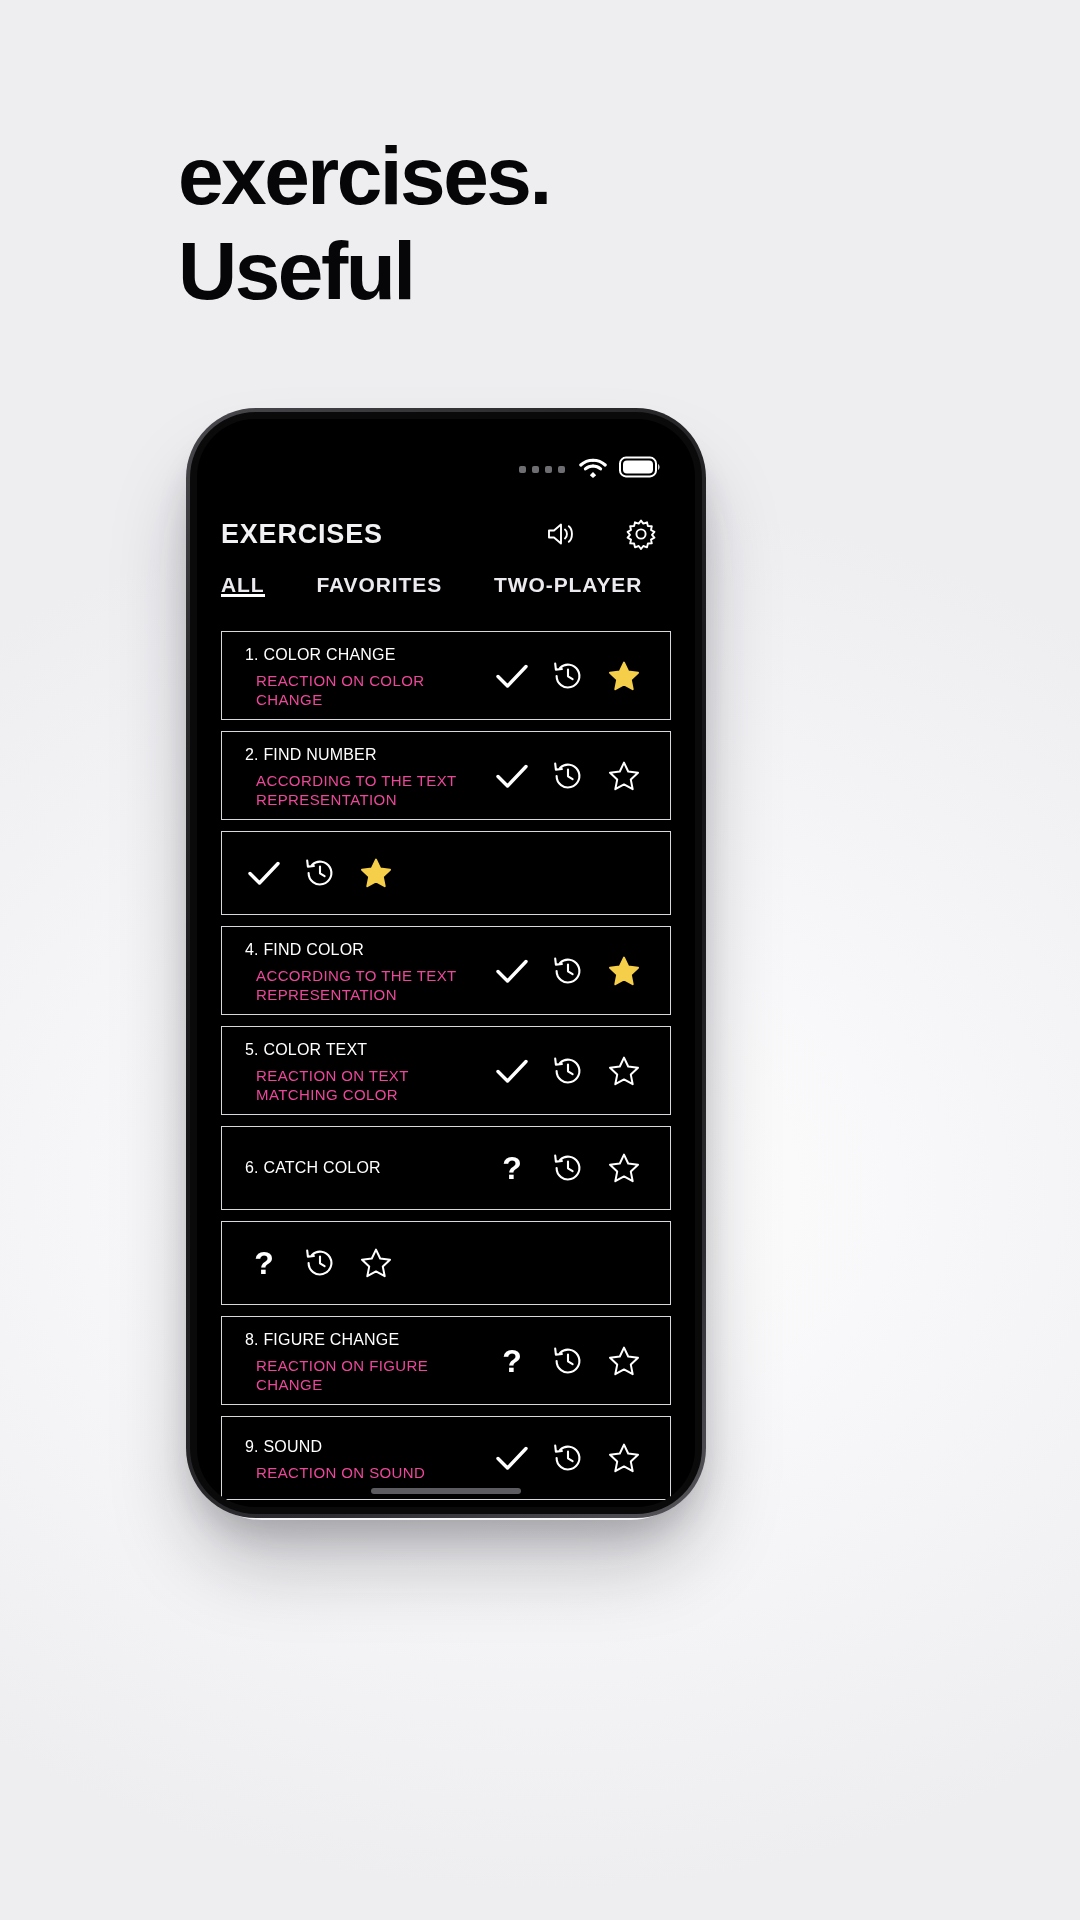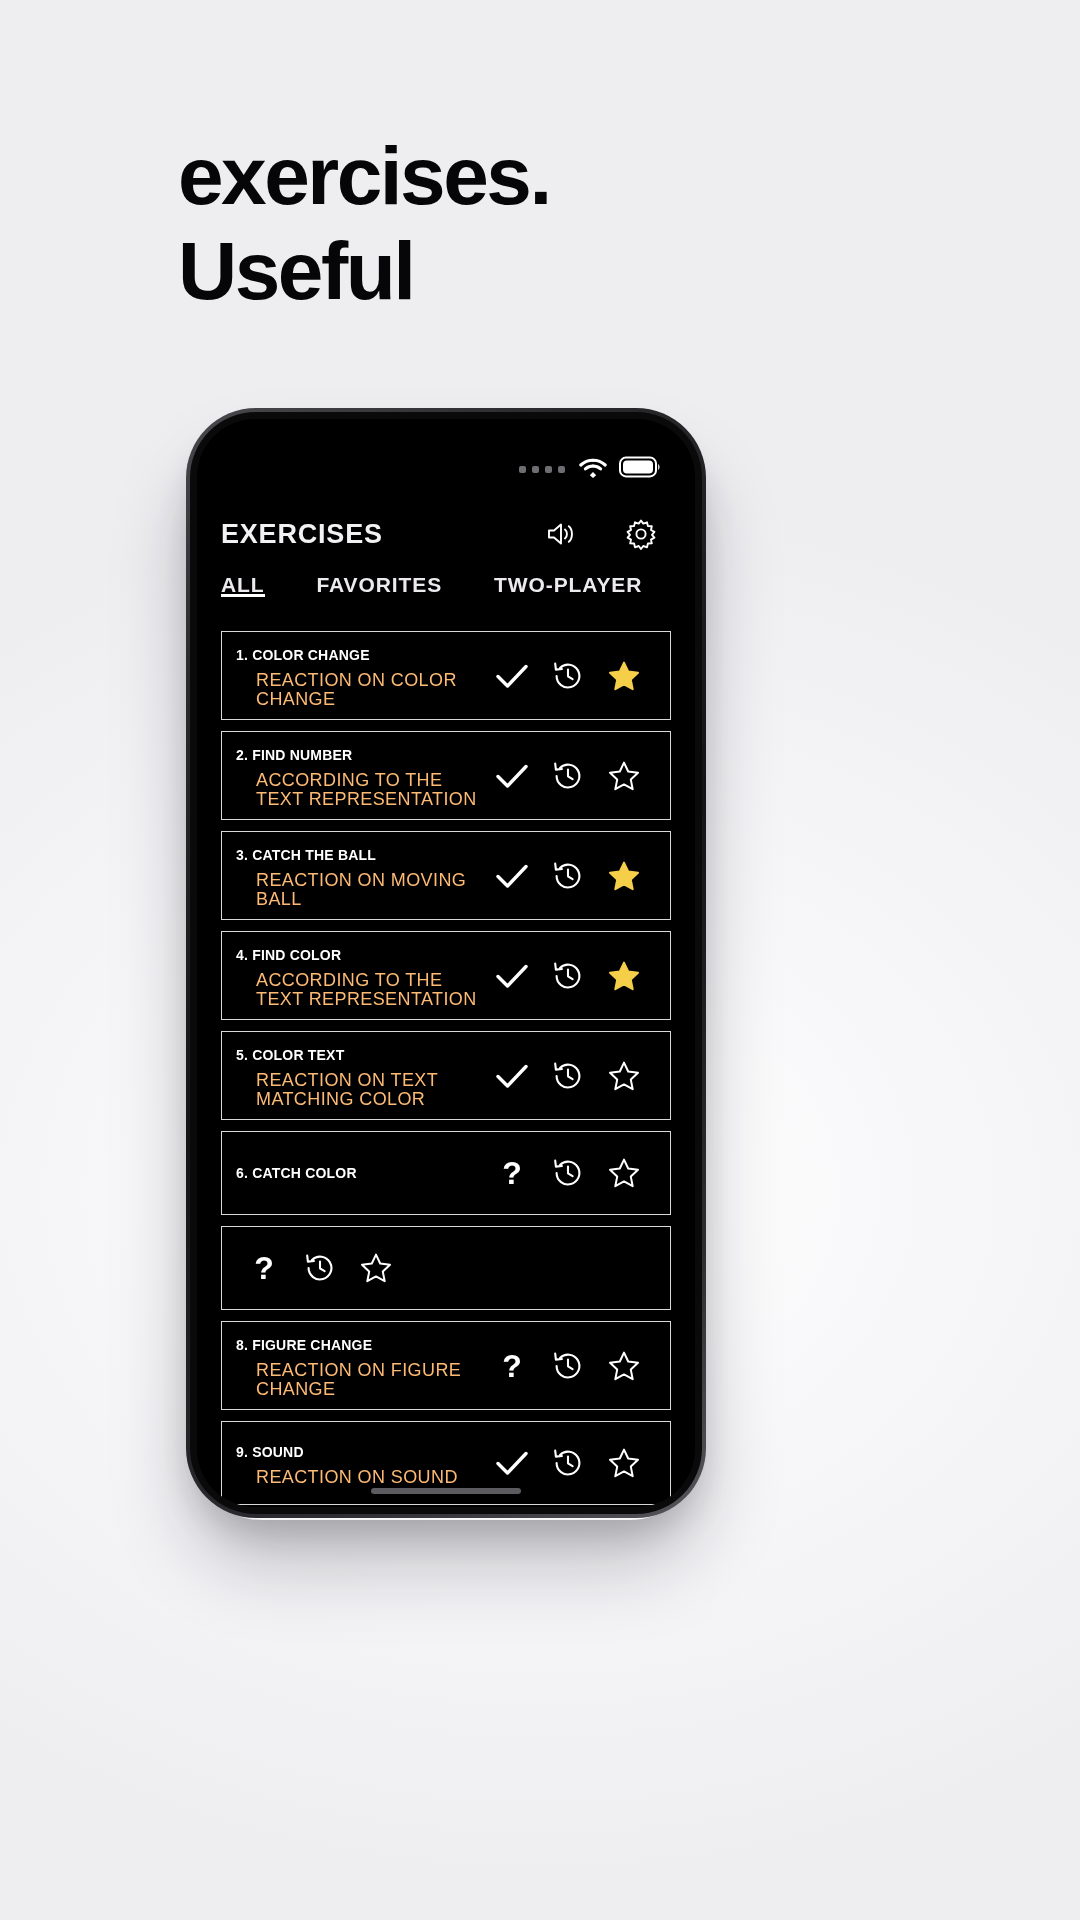--- a/index.html
+++ b/index.html
@@ -184,29 +184,30 @@
     margin-bottom: 11px;
     display: flex;
     align-items: center;
     padding: 10px 18px 10px 14px;
   }
 
   .ex-text { flex: 1; min-width: 0; }
 
   .ex-title {
     color: #ffffff;
-    font-size: 14px;
-    font-weight: 700;
+    font-size: 16px;
+    font-weight: 400;
     letter-spacing: 0.2px;
     line-height: 26px;
     white-space: nowrap;
+    margin-left: 9px;
   }
   .ex-sub {
-    color: #fdba74;
-    font-size: 18px;
+    color: #ec4899;
+    font-size: 15px;
     font-weight: 400;
     letter-spacing: 0.4px;
     line-height: 19px;
     margin-top: 3px;
     padding-left: 20px;
   }
 
   .ex-icons {
     display: flex;
     align-items: center;
@@ -353,24 +354,20 @@
                 </svg>
               </div>
               <div class="ex-ico">
                 <svg width="32" height="32" viewBox="0 0 32 32">
                   <path d="M16 2.6 L20.2 11.5 L30 12.8 L22.8 19.6 L24.7 29.2 L16 24.4 L7.3 29.2 L9.2 19.6 L2 12.8 L11.8 11.5 Z" fill="none" stroke="#ffffff" stroke-width="2" stroke-linejoin="round"></path>
                 </svg>
               </div>
             </div>
           </div>
           <div class="ex-row">
-            <div class="ex-text">
-              <div class="ex-title">3. CATCH THE BALL</div>
-              <div class="ex-sub">REACTION ON MOVING BALL</div>
-            </div>
             <div class="ex-icons">
               <div class="ex-ico">
                 <svg width="34" height="30" viewBox="0 0 34 30">
                   <path d="M3 15.5 L12.5 25 L31 5.5" fill="none" stroke="#ffffff" stroke-width="3.4" stroke-linecap="round" stroke-linejoin="round"></path>
                 </svg>
               </div>
               <div class="ex-ico">
                 <svg width="32" height="32" viewBox="0 0 32 32">
                   <g fill="none" stroke="#ffffff" stroke-width="2.1" stroke-linecap="round" stroke-linejoin="round">
                     <path d="M4.6 16 A11.4 11.4 0 1 0 8 7.9"></path>

